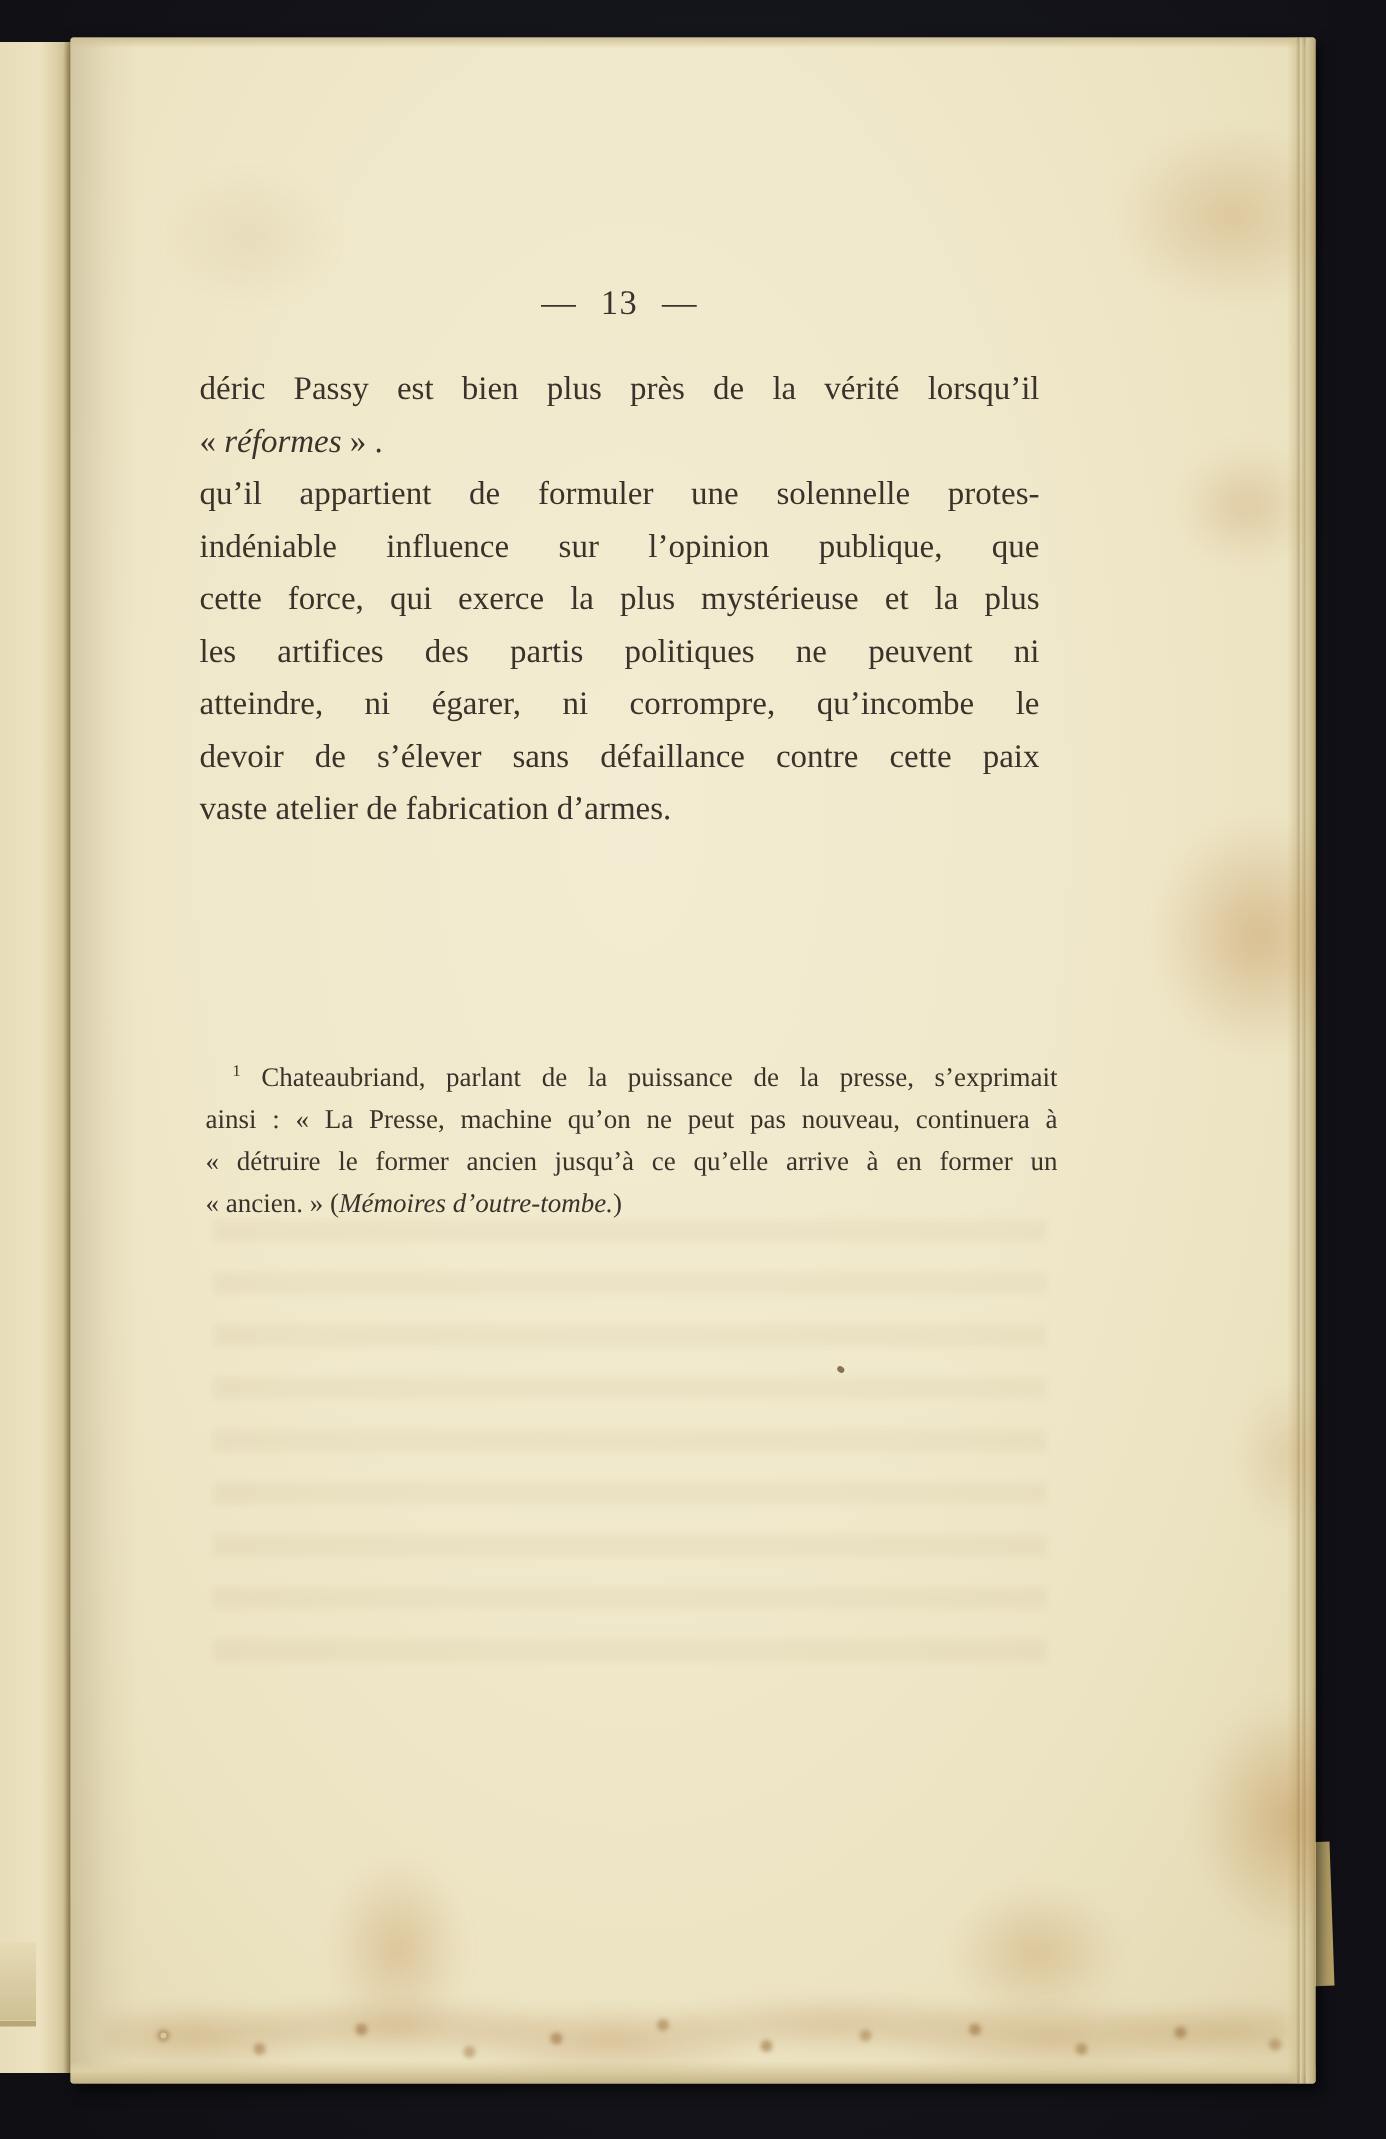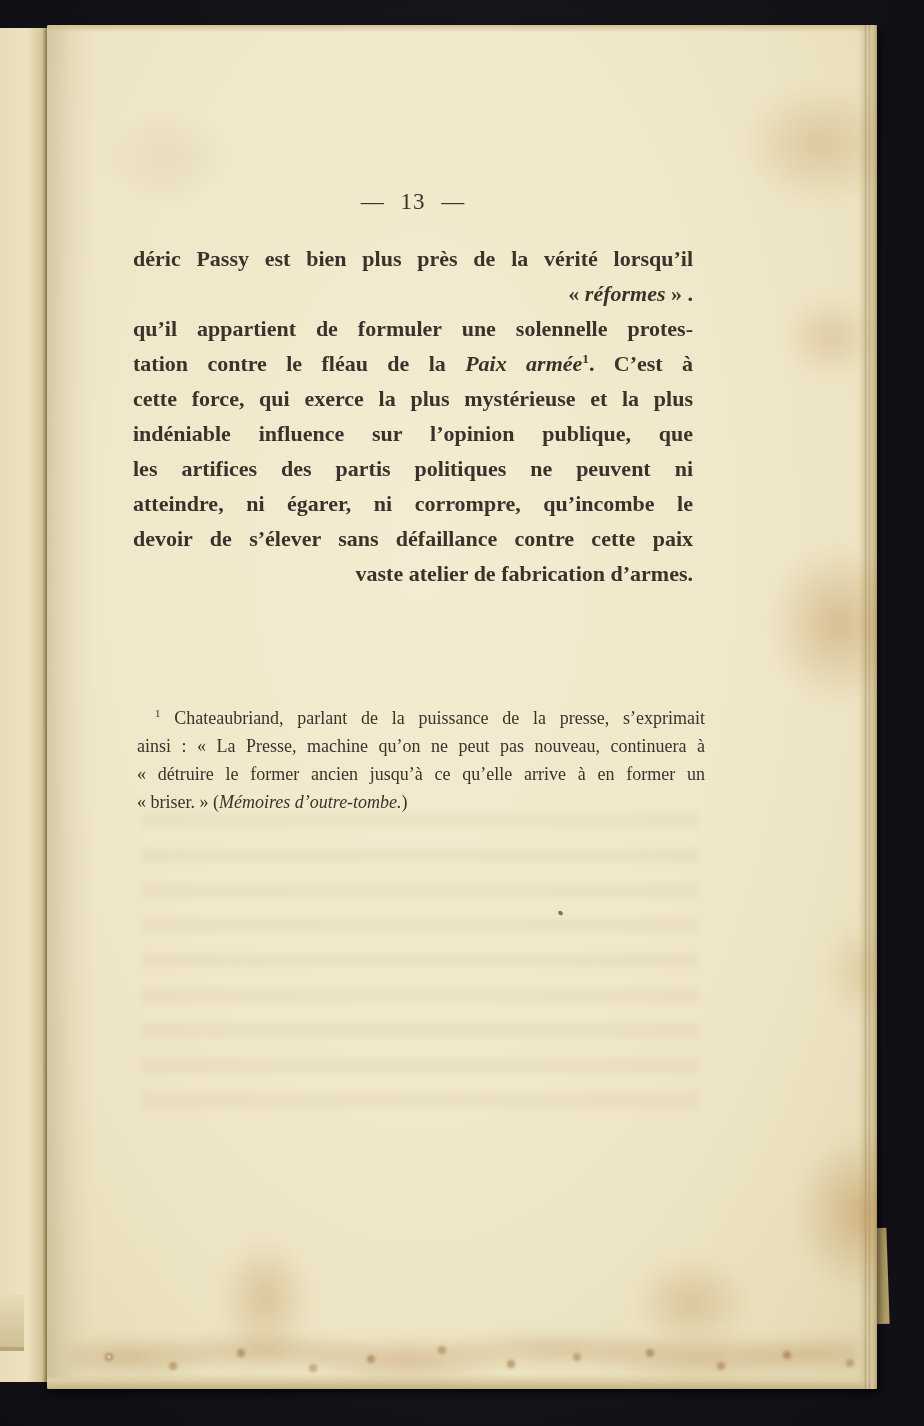--- a/index.html
+++ b/index.html
@@ -100,23 +100,23 @@
   }
   .speck { position: absolute; left: 511px; top: 886px; width: 5px; height: 4px;
     border-radius: 50%; background: #6e5430; transform: rotate(35deg); opacity: .8; }
 
   
   .print { color: #3b332b; }
   .page-number {
     position: absolute; left: 86px; top: 164px; width: 560px;
     text-align: center; font-size: 23px; letter-spacing: 1px; word-spacing: 9px;
   }
-  .text-block { position: absolute; left: 86px; top: 216px; width: 560px; font-weight: bold; }
+  .text-block { position: absolute; left: 86px; top: 216px; width: 560px; }
   .text-block .tline {
-    height: 35px; line-height: 35px; font-size: 22px; overflow: hidden; text-align: right;
+    height: 35px; line-height: 35px; font-size: 22px; overflow: hidden;
   }
   .footnote { position: absolute; left: 90px; top: 679px; width: 568px; }
   .footnote .tline {
     height: 28px; line-height: 28px; font-size: 18px; overflow: hidden;
   }
   .tline.just { text-align: justify; text-align-last: justify; }
   .tline.ind { text-indent: 26px; }
   .footnote .tline.ind { text-indent: 18px; }
   .it { font-style: italic; }
   .sup { vertical-align: super; font-size: .6em; line-height: 0; }
@@ -152,31 +152,30 @@
 
     <div class="page-number print">— 13 —</div>
 
     <div class="text-block print">
       <div>
           <div class="tline just"><span>déric Passy est bien plus près de la vérité lorsqu’il</span></div>
           <div class="tline"><span>« </span><span class="it">réformes</span><span> » .</span></div>
         </div>
       <div>
           <div class="tline just"><span>qu’il appartient de formuler une solennelle protes-</span></div>
-          <div class="tline just"><span>tation contre le fléau de la </span><span class="it">Paix armée</span><span class="sup">1</span><span>. C’est à</span></div>
+          <div class="tline just"><span>indéniable influence sur l’opinion publique, que</span></div>
           <div class="tline just"><span>cette force, qui exerce la plus mystérieuse et la plus</span></div>
-          <div class="tline just"><span>indéniable influence sur l’opinion publique, que</span></div>
           <div class="tline just"><span>les artifices des partis politiques ne peuvent ni</span></div>
           <div class="tline just"><span>atteindre, ni égarer, ni corrompre, qu’incombe le</span></div>
           <div class="tline just"><span>devoir de s’élever sans défaillance contre cette paix</span></div>
           <div class="tline"><span>vaste atelier de fabrication d’armes.</span></div>
         </div>
     </div>
 
     <div class="footnote print">
         <div class="tline just ind"><span class="sup">1</span><span> Chateaubriand, parlant de la puissance de la presse, s’exprimait</span></div>
         <div class="tline just"><span>ainsi : « La Presse, machine qu’on ne peut pas nouveau, continuera à</span></div>
         <div class="tline just"><span>« détruire le former ancien jusqu’à ce qu’elle arrive à en former un</span></div>
-        <div class="tline"><span>« briser. » (</span><span class="it">Mémoires d’outre-tombe.</span><span>)</span></div>
+        <div class="tline"><span>« ancien. » (</span><span class="it">Mémoires d’outre-tombe.</span><span>)</span></div>
       </div>
   </div>
 
 </div>
 
 </body></html>

